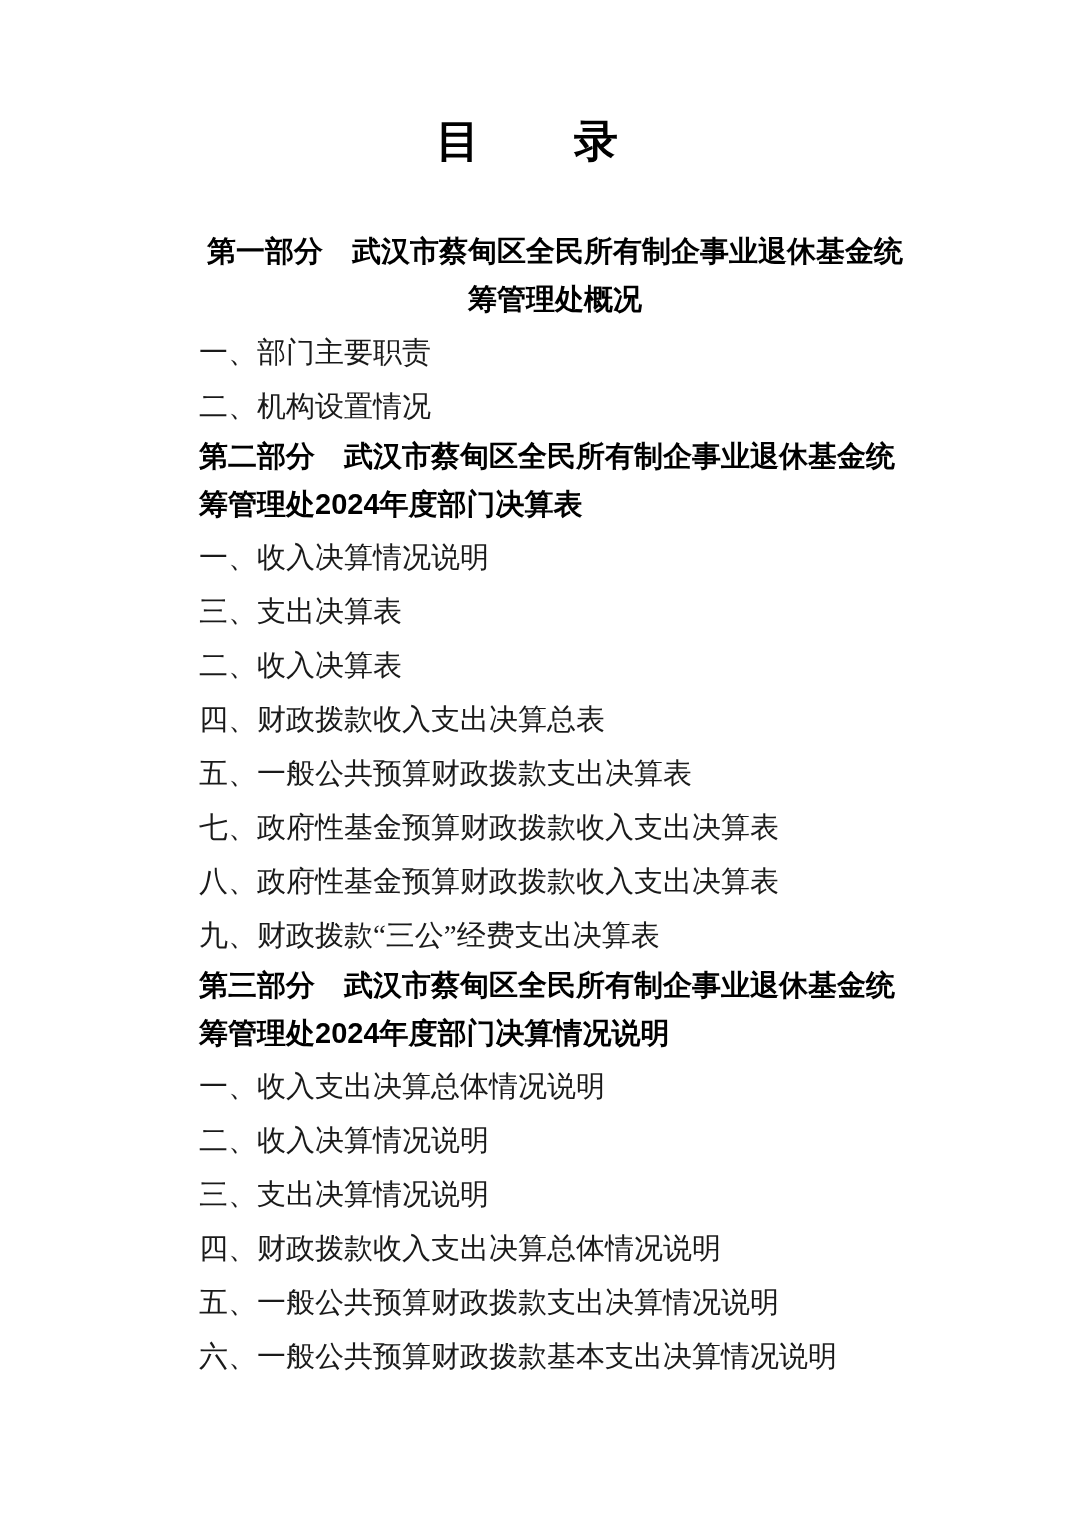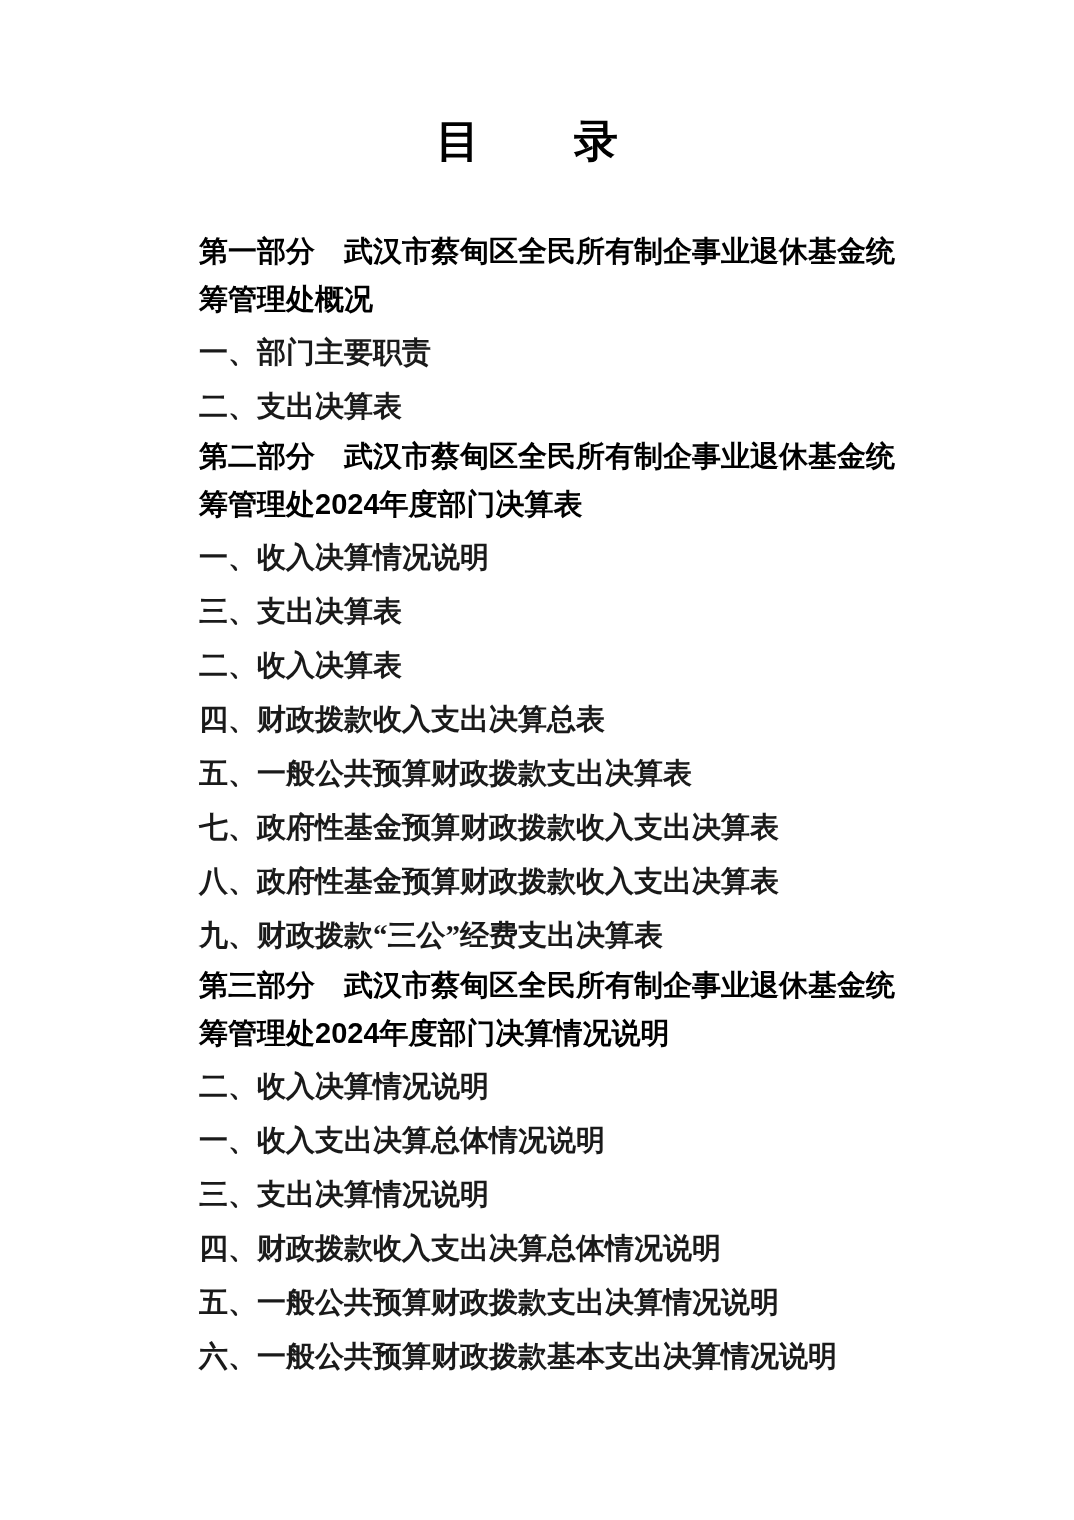--- a/index.html
+++ b/index.html
@@ -32,59 +32,60 @@
     .section-heading {
       margin: 10px 0 0 0;
       font-size: 29px;
       font-weight: bold;
       line-height: 48px;
       font-family: "Liberation Sans", "DejaVu Sans", sans-serif;
       color: #000000;
     }
     .section-heading.first {
       margin-top: 56px;
+      text-align: center;
     }
     .toc-item {
       margin: 23px 0 0 0;
       font-size: 29px;
       line-height: 31px;
-      font-weight: bold;
+      font-weight: normal;
       font-family: "Liberation Serif", "DejaVu Serif", serif;
       color: #1a1a1a;
       white-space: nowrap;
     }
     .section-heading + .toc-item {
       margin-top: 14px;
     }
   </style>
 </head>
 <body>
 
 <div class="page">
 
   <h1 class="toc-title">目　　录</h1>
 
   <div class="content">
 
     <h2 class="section-heading first">第一部分　武汉市蔡甸区全民所有制企事业退休基金统筹管理处概况</h2>
     <p class="toc-item">一、部门主要职责</p>
-    <p class="toc-item">二、支出决算表</p>
+    <p class="toc-item">二、机构设置情况</p>
 
     <h2 class="section-heading">第二部分　武汉市蔡甸区全民所有制企事业退休基金统筹管理处2024年度部门决算表</h2>
     <p class="toc-item">一、收入决算情况说明</p>
     <p class="toc-item">三、支出决算表</p>
     <p class="toc-item">二、收入决算表</p>
     <p class="toc-item">四、财政拨款收入支出决算总表</p>
     <p class="toc-item">五、一般公共预算财政拨款支出决算表</p>
     <p class="toc-item">七、政府性基金预算财政拨款收入支出决算表</p>
     <p class="toc-item">八、政府性基金预算财政拨款收入支出决算表</p>
     <p class="toc-item">九、财政拨款“三公”经费支出决算表</p>
 
     <h2 class="section-heading">第三部分　武汉市蔡甸区全民所有制企事业退休基金统筹管理处2024年度部门决算情况说明</h2>
+    <p class="toc-item">一、收入支出决算总体情况说明</p>
     <p class="toc-item">二、收入决算情况说明</p>
-    <p class="toc-item">一、收入支出决算总体情况说明</p>
     <p class="toc-item">三、支出决算情况说明</p>
     <p class="toc-item">四、财政拨款收入支出决算总体情况说明</p>
     <p class="toc-item">五、一般公共预算财政拨款支出决算情况说明</p>
     <p class="toc-item">六、一般公共预算财政拨款基本支出决算情况说明</p>
 
   </div>
 </div>
 
 </body></html>

